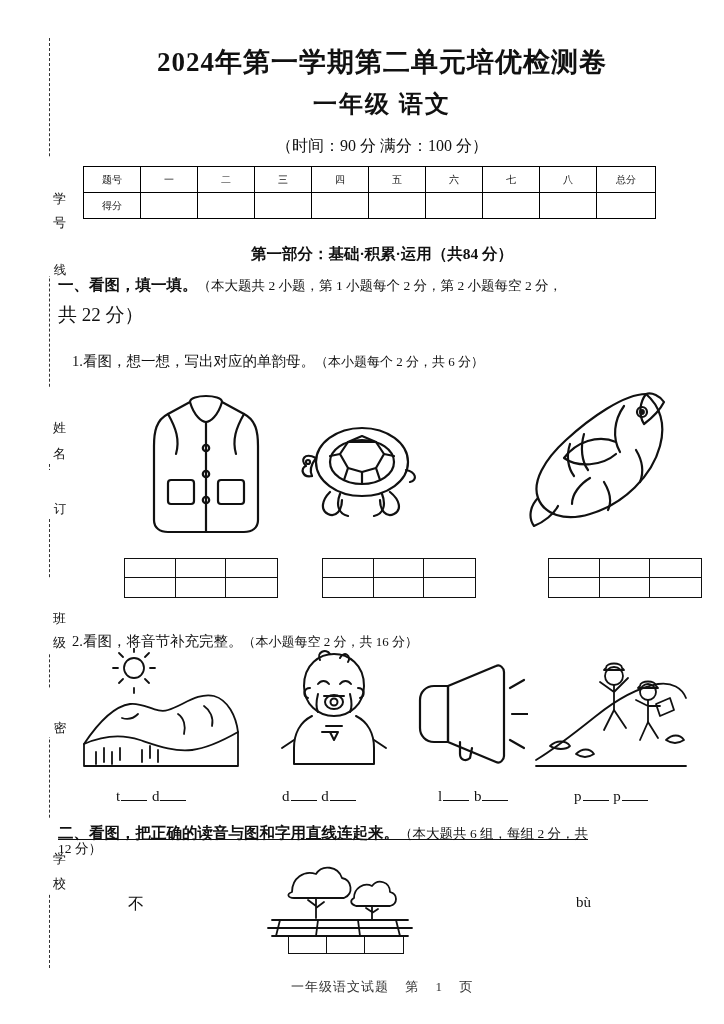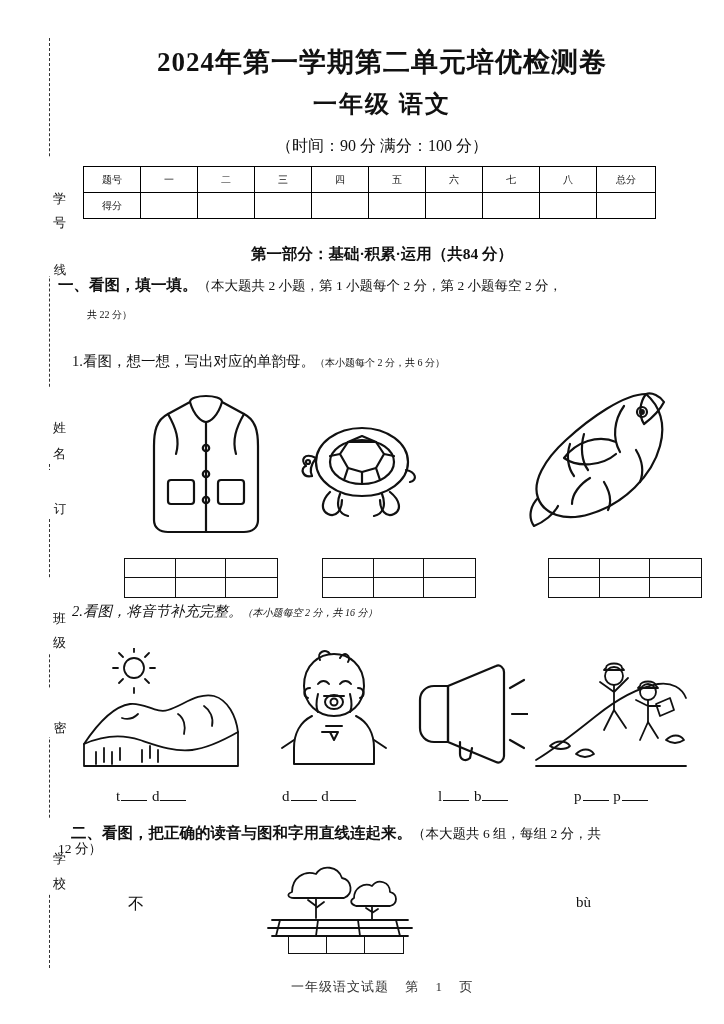--- a/index.html
+++ b/index.html
@@ -131,21 +131,21 @@
     font-size: 15.5px;
     line-height: 26px;
   }
   .q-head b { font-weight: bold; }
   .q-head .small { font-size: 13.5px; }
 
   .sub-q {
     position: absolute;
     font-size: 14.5px;
   }
-  .sub-q .small { font-size: 10px; }
+  .sub-q .small { font-size: 13px; }
 
   
   .pic { position: absolute; }
 
   
   .ansgrid {
     position: absolute;
     display: grid;
     grid-template-columns: repeat(3, 1fr);
     grid-template-rows: repeat(2, 1fr);
@@ -259,21 +259,21 @@
       <td class="total"></td>
     </tr>
   </tbody>
     </table>
 
   <div class="part-title">第一部分：基础·积累·运用（共84 分）</div>
 
   <div class="q-head" style="left:58px; top:272px; width:630px;">
     <b>一、</b><b>看图，填一填。</b><span class="small">（本大题共 2 小题，第 1 小题每个 2 分，第 2 小题每空 2 分，</span>
   </div>
-  <div class="q-head small" style="left:58px; top:302px; width:630px; font-size:10px;margin-left:29px;">共 22 分）</div>
+  <div class="q-head small" style="left:58px; top:302px; width:630px; font-size:19px;">共 22 分）</div>
 
   <div class="sub-q" style="left:72px; top:352px; width:620px;">
     <span>1.看图，想一想，写出对应的单韵母。</span><span class="small">（本小题每个 2 分，共 6 分）</span>
   </div>
 
   <div class="pic" style="left:146px; top:388px;">
     <svg width="120" height="150" viewBox="0 0 120 150">
       <g fill="none" stroke="#111" stroke-width="2.2" stroke-linejoin="round" stroke-linecap="round">
         <path d="M44 14 C44 6, 76 6, 76 14 L98 26 C110 32, 112 44, 112 58 L112 132 C112 140, 106 144, 98 144 L22 144 C14 144, 8 140, 8 132 L8 58 C8 44, 10 32, 22 26 Z"></path>
         <path d="M44 14 C48 28, 56 34, 60 34 C64 34, 72 28, 76 14"></path>
@@ -346,21 +346,21 @@
   </div>
   <div class="ansgrid" style="left:548px; top:558px; width:154px; height:40px;">
     <div></div>
       <div></div>
       <div></div>
       <div></div>
       <div></div>
       <div></div>
   </div>
 
-  <div class="sub-q" style="left:72px; top:602px; width:620px;font-style:italic;">
+  <div class="sub-q" style="left:72px; top:632px; width:620px;">
     <span>2.看图，将音节补充完整。</span><span class="small">（本小题每空 2 分，共 16 分）</span>
   </div>
 
   <div class="pic" style="left:82px; top:648px;">
     <svg width="158" height="120" viewBox="0 0 158 120">
       <g fill="none" stroke="#111" stroke-width="1.8" stroke-linejoin="round" stroke-linecap="round">
         <circle cx="52" cy="20" r="10"></circle>
         <path d="M52 4 L52 -1 M52 40 L52 45 M36 20 L31 20 M68 20 L73 20 M41 9 L37 5 M63 9 L67 5 M41 31 L37 35 M63 31 L67 35"></path>
         <path d="M2 96 C18 72, 34 58, 48 56 C62 54, 74 66, 86 62 C100 58, 116 44, 132 48 C146 52, 154 68, 156 84 L156 118 L2 118 Z"></path>
         <path d="M2 96 C20 88, 40 86, 58 92 C76 98, 92 104, 110 102"></path>
@@ -438,21 +438,21 @@
   </div>
   <div class="pylabel" style="left:438px; top:788px;">
     <span>l</span><u></u>
     <span>b</span><u></u>
   </div>
   <div class="pylabel" style="left:574px; top:788px;">
     <span>p</span><u></u>
     <span>p</span><u></u>
   </div>
 
-  <div class="q-head" style="left:71px; top:820px; width:640px;">
+  <div class="q-head" style="left:58px; top:820px; width:640px;text-decoration:underline;">
     <b>二、</b><b>看图，把正确的读音与图和字用直线连起来。</b><span class="small">（本大题共 6 组，每组 2 分，共</span>
   </div>
   <div class="q-head small" style="left:58px; top:836px; width:640px; font-size:13.5px;">12 分）</div>
 
   <div class="connect-left" style="left:128px; top:894px;">不</div>
 
   <div class="pic" style="left:258px; top:856px;">
     <svg width="160" height="100" viewBox="0 0 160 100">
       <g fill="none" stroke="#111" stroke-width="1.8" stroke-linejoin="round" stroke-linecap="round">
         <path d="M34 36 C34 22, 46 14, 58 18 C64 8, 80 10, 84 22 C94 24, 96 38, 86 42 L36 42 C30 42, 28 38, 34 36 Z"></path>

